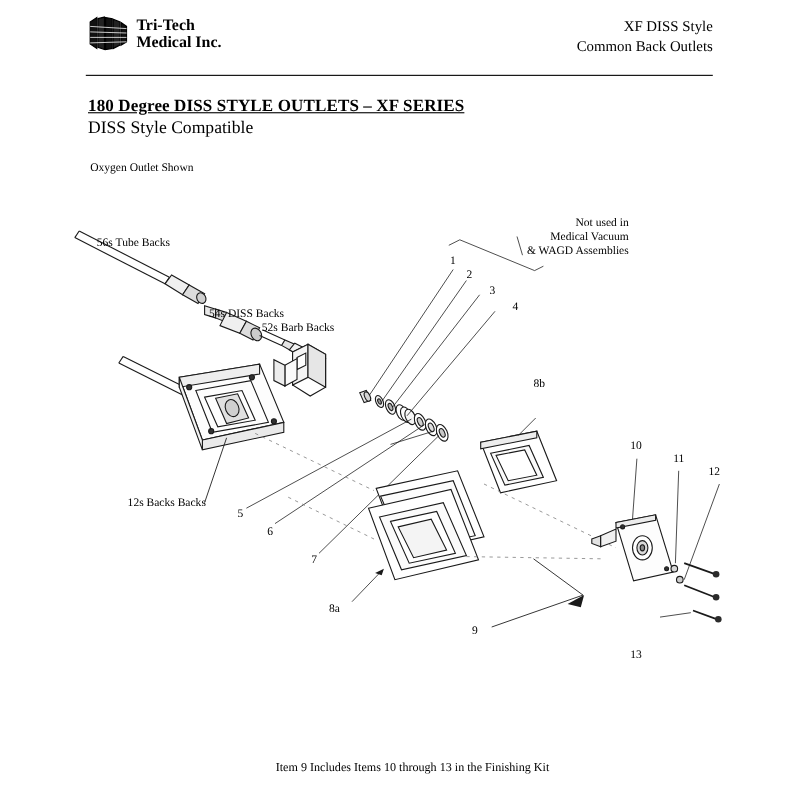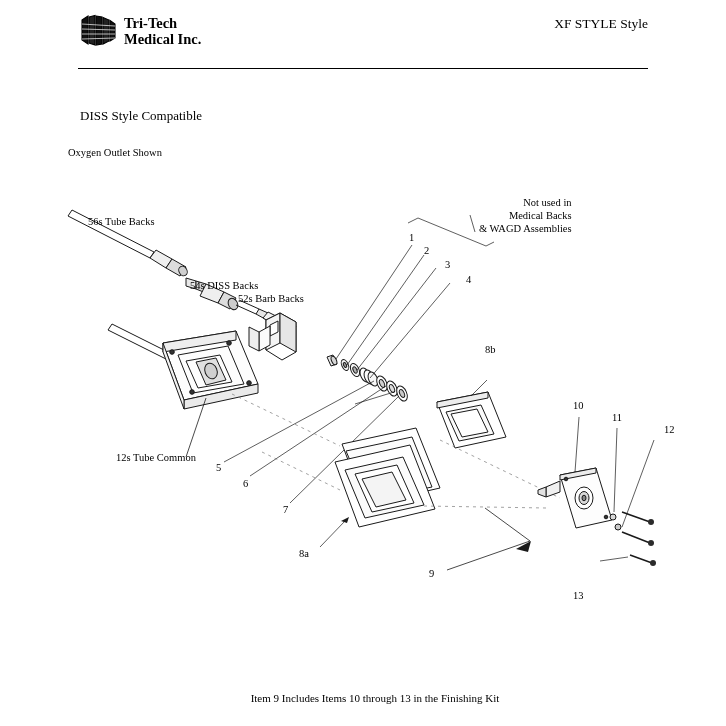--- a/index.html
+++ b/index.html
@@ -78,25 +78,25 @@
     font-weight: bold;
     font-size: 15.5px;
     text-decoration: underline;
     letter-spacing: 0.1px;
   }
   .subtitle {
     position: absolute;
     left: 80px;
     top: 108px;
     font-family: "Liberation Serif", serif;
-    font-size: 13px;
+    font-size: 16px;
   }
   .note-oxygen {
     position: absolute;
-    left: 68px;
+    left: 82px;
     top: 147px;
     font-family: "Liberation Serif", serif;
     font-size: 10.5px;
   }
   .footer-note {
     position: absolute;
     left: 0;
     top: 692px;
     width: 726px;
     text-align: center;
@@ -158,25 +158,27 @@
             <line x1="4" y1="25" x2="37" y2="24"></line>
           </g>
         </svg>
       </div>
       <div class="logo-text">
         <div>Tri-Tech</div>
         <div>Medical Inc.</div>
       </div>
     </div>
     <div class="header-right">
-      <div>XF STYLE Style</div>
+      <div>XF DISS Style</div>
+      <div>Common Back Outlets</div>
     </div>
   </div>
   <div class="header-rule"></div>
 
+  <div class="title">180 Degree DISS STYLE OUTLETS – XF SERIES</div>
   <div class="subtitle">DISS Style Compatible</div>
   <div class="note-oxygen">Oxygen Outlet Shown</div>
 
   <svg class="diagram" viewBox="0 0 726 726">
     <g stroke="#1a1a1a" fill="none" stroke-width="1">
 
       <g>
         <line x1="68" y1="216" x2="150" y2="258"></line>
         <line x1="72" y1="210" x2="154" y2="252"></line>
         <line x1="68" y1="216" x2="72" y2="210"></line>
@@ -329,38 +331,38 @@
       <line x1="600" y1="561" x2="628" y2="557" stroke-width="0.7"></line>
 
       <line x1="447" y1="570" x2="530" y2="541" stroke-width="0.8"></line>
       <line x1="485" y1="508" x2="530" y2="541" stroke-width="0.8"></line>
       <path d="M516 549 l15 -8 l-3 11 z" fill="#1a1a1a" stroke="none"></path>
     </g>
   </svg>
 
   <div class="multi" style="left:479px; top:196px;">
     <div>Not used in</div>
-    <div>Medical Backs</div>
+    <div>Medical Vacuum</div>
     <div>&amp; WAGD Assemblies</div>
   </div>
 
   <div class="lbl" style="left:88px; top:216px;">56s Tube Backs</div>
   <div class="lbl" style="left:190px; top:258px;margin-top:22px;">54s DISS Backs</div>
   <div class="lbl" style="left:238px; top:293px;">52s Barb Backs</div>
-  <div class="lbl" style="left:116px; top:452px;">12s Tube Common</div>
+  <div class="lbl" style="left:116px; top:452px;">12s Backs Backs</div>
 
   <div class="num" style="left:409px; top:232px;">1</div>
   <div class="num" style="left:424px; top:245px;">2</div>
   <div class="num" style="left:445px; top:259px;">3</div>
   <div class="num" style="left:466px; top:274px;">4</div>
   <div class="num" style="left:216px; top:462px;">5</div>
   <div class="num" style="left:243px; top:478px;">6</div>
   <div class="num" style="left:283px; top:504px;">7</div>
   <div class="num" style="left:299px; top:548px;">8a</div>
   <div class="num" style="left:485px; top:344px;">8b</div>
   <div class="num" style="left:429px; top:568px;">9</div>
   <div class="num" style="left:573px; top:400px;">10</div>
   <div class="num" style="left:612px; top:412px;">11</div>
-  <div class="num" style="left:664px; top:424px;">12</div>
+  <div class="num" style="left:644px; top:424px;">12</div>
   <div class="num" style="left:573px; top:554px;margin-top:36px;">13</div>
 
   <div class="footer-note">Item 9 Includes Items 10 through 13 in the Finishing Kit</div>
 </div>
 
 </body></html>

